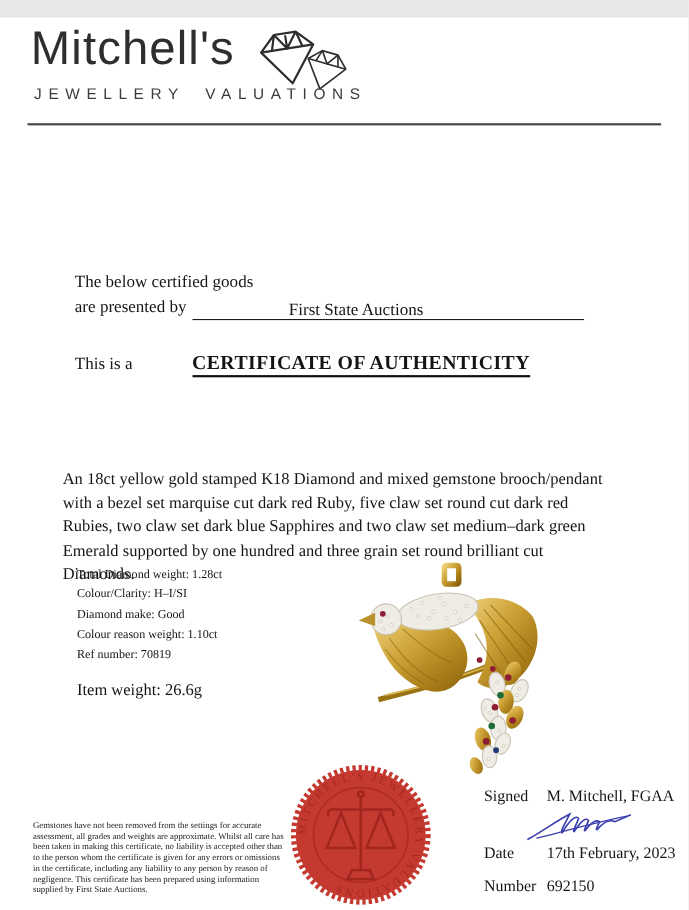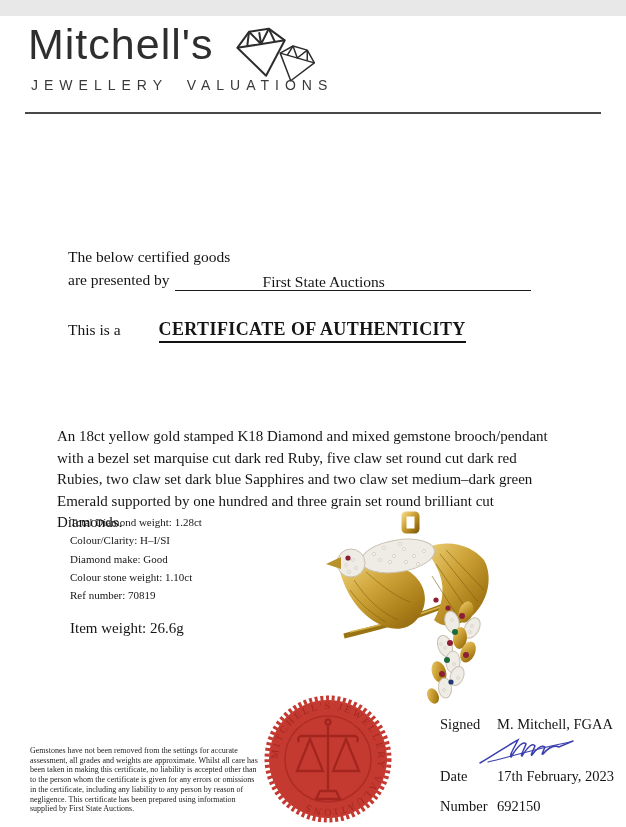--- a/index.html
+++ b/index.html
@@ -35,21 +35,21 @@
   .member span.num { color:#8c8c8c; }
   .header-rule { position:absolute; left:25px; top:96px; width:576px; height:2px; background:#484848; }
   
   .presented { position:absolute; left:68px; top:229px; font-size:15.5px; line-height:23px; }
   .present-line2 { white-space:nowrap; }
   .blank-line {
     display:inline-block; width:356px; border-bottom:1.6px solid #1a1a1a;
     text-indent:88px; height:21px; vertical-align:bottom; margin-left:5px;
   }
   
-  .title-row { position:absolute; left:68px; top:303px; display:flex; align-items:baseline; gap:38px; }
+  .title-row { position:absolute; left:68px; top:303px; display:flex; align-items:baseline; gap:54px; }
   .title-prefix { font-size:15.5px; }
   .cert-heading {
     font-size:18px; font-weight:bold; letter-spacing:0.4px;
     border-bottom:2px solid #111; padding-bottom:1px;
   }
   
   .description { position:absolute; left:57px; top:410px; width:494px; font-size:15px; line-height:21.5px; }
   .details { position:absolute; left:70px; top:497px; font-size:11px; line-height:18.3px; }
   .item-weight { position:absolute; left:70px; top:604px; font-size:15px; }
   
@@ -105,21 +105,21 @@
     <span class="title-prefix">This is a</span>
     <span class="cert-heading">CERTIFICATE OF AUTHENTICITY</span>
   </div>
 
   <div class="description">An 18ct yellow gold stamped K18 Diamond and mixed gemstone brooch/pendant with a bezel set marquise cut dark red Ruby, five claw set round cut dark red Rubies, two claw set dark blue Sapphires and two claw set medium–dark green Emerald supported by one hundred and three grain set round brilliant cut Diamonds.</div>
 
   <div class="details">
     <div>Total Diamond weight: 1.28ct</div>
     <div>Colour/Clarity: H–I/SI</div>
     <div>Diamond make: Good</div>
-    <div>Colour stone weight: 1.10ct</div>
+    <div>Colour reason weight: 1.10ct</div>
     <div>Ref number: 70819</div>
   </div>
   <div class="item-weight">Item weight: 26.6g</div>
 
   <svg class="brooch" width="204" height="204" viewBox="0 0 204 204">
     <defs>
       <linearGradient id="gold" x1="0" y1="0" x2="1" y2="1">
         <stop offset="0" stop-color="#edd077"></stop>
         <stop offset="0.4" stop-color="#cda237"></stop>
         <stop offset="0.75" stop-color="#a87c17"></stop>

